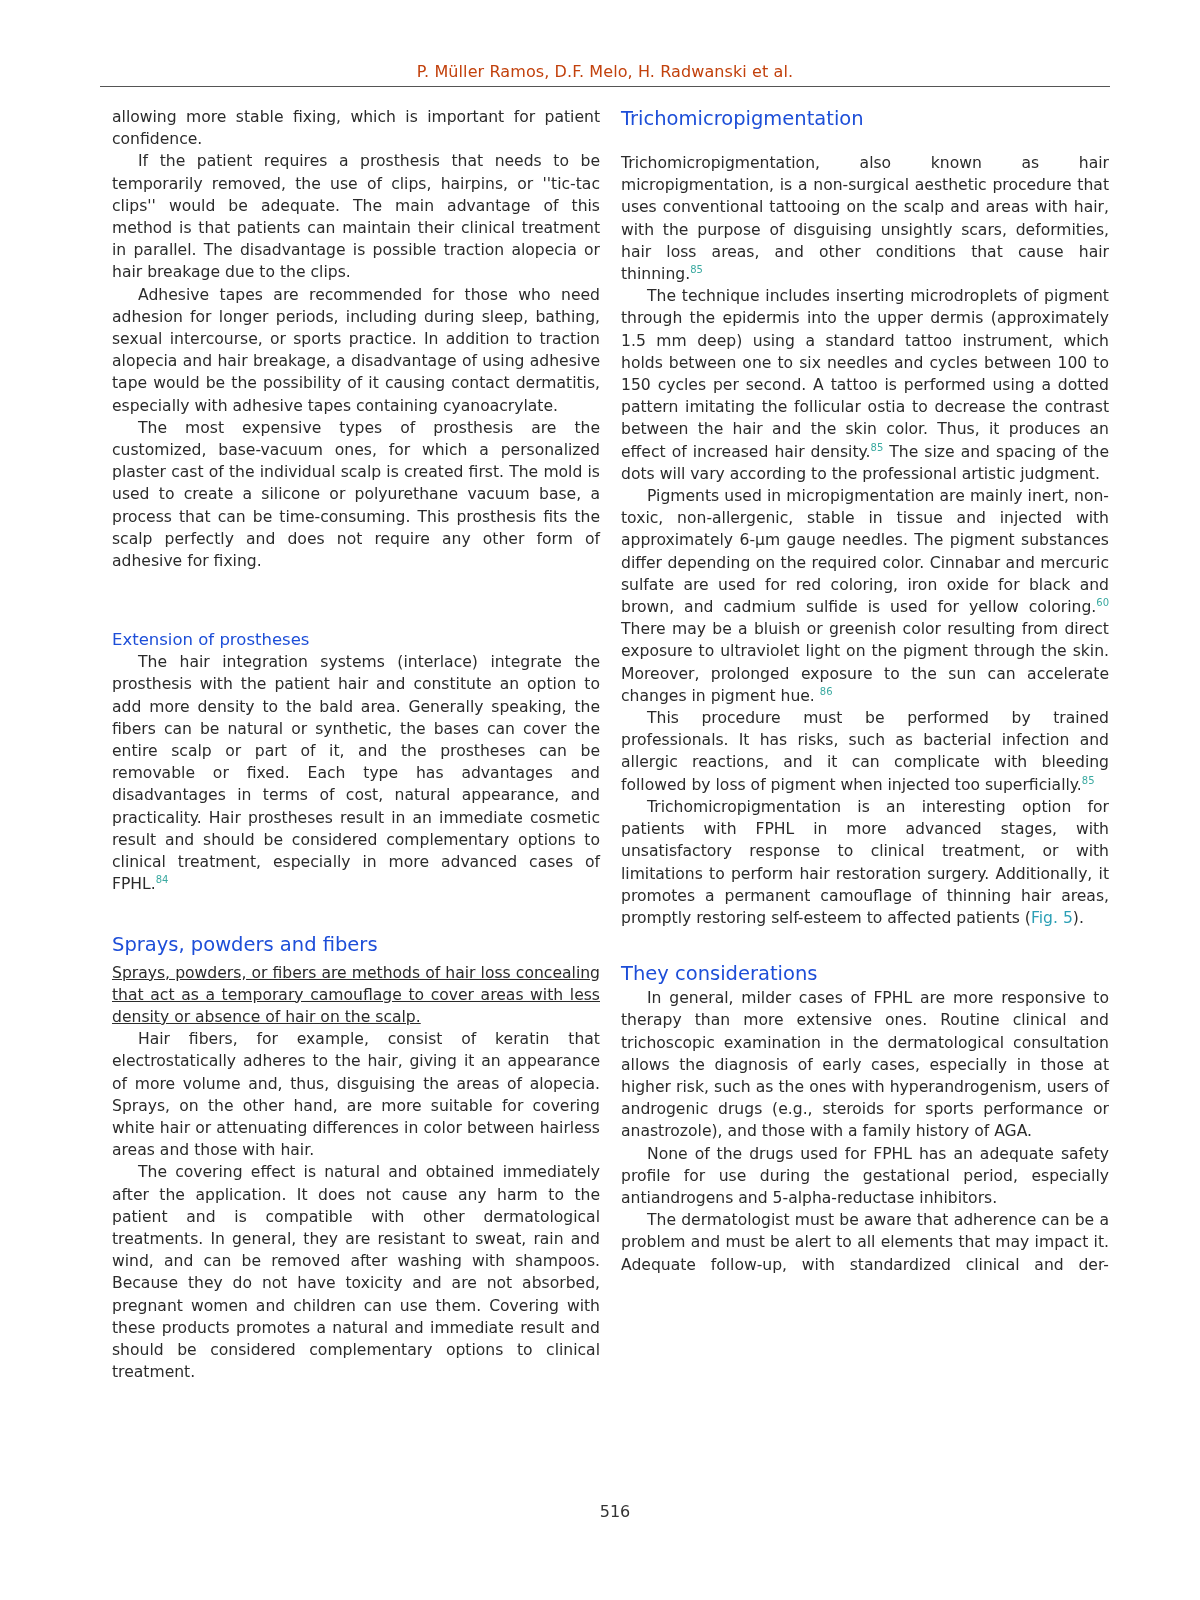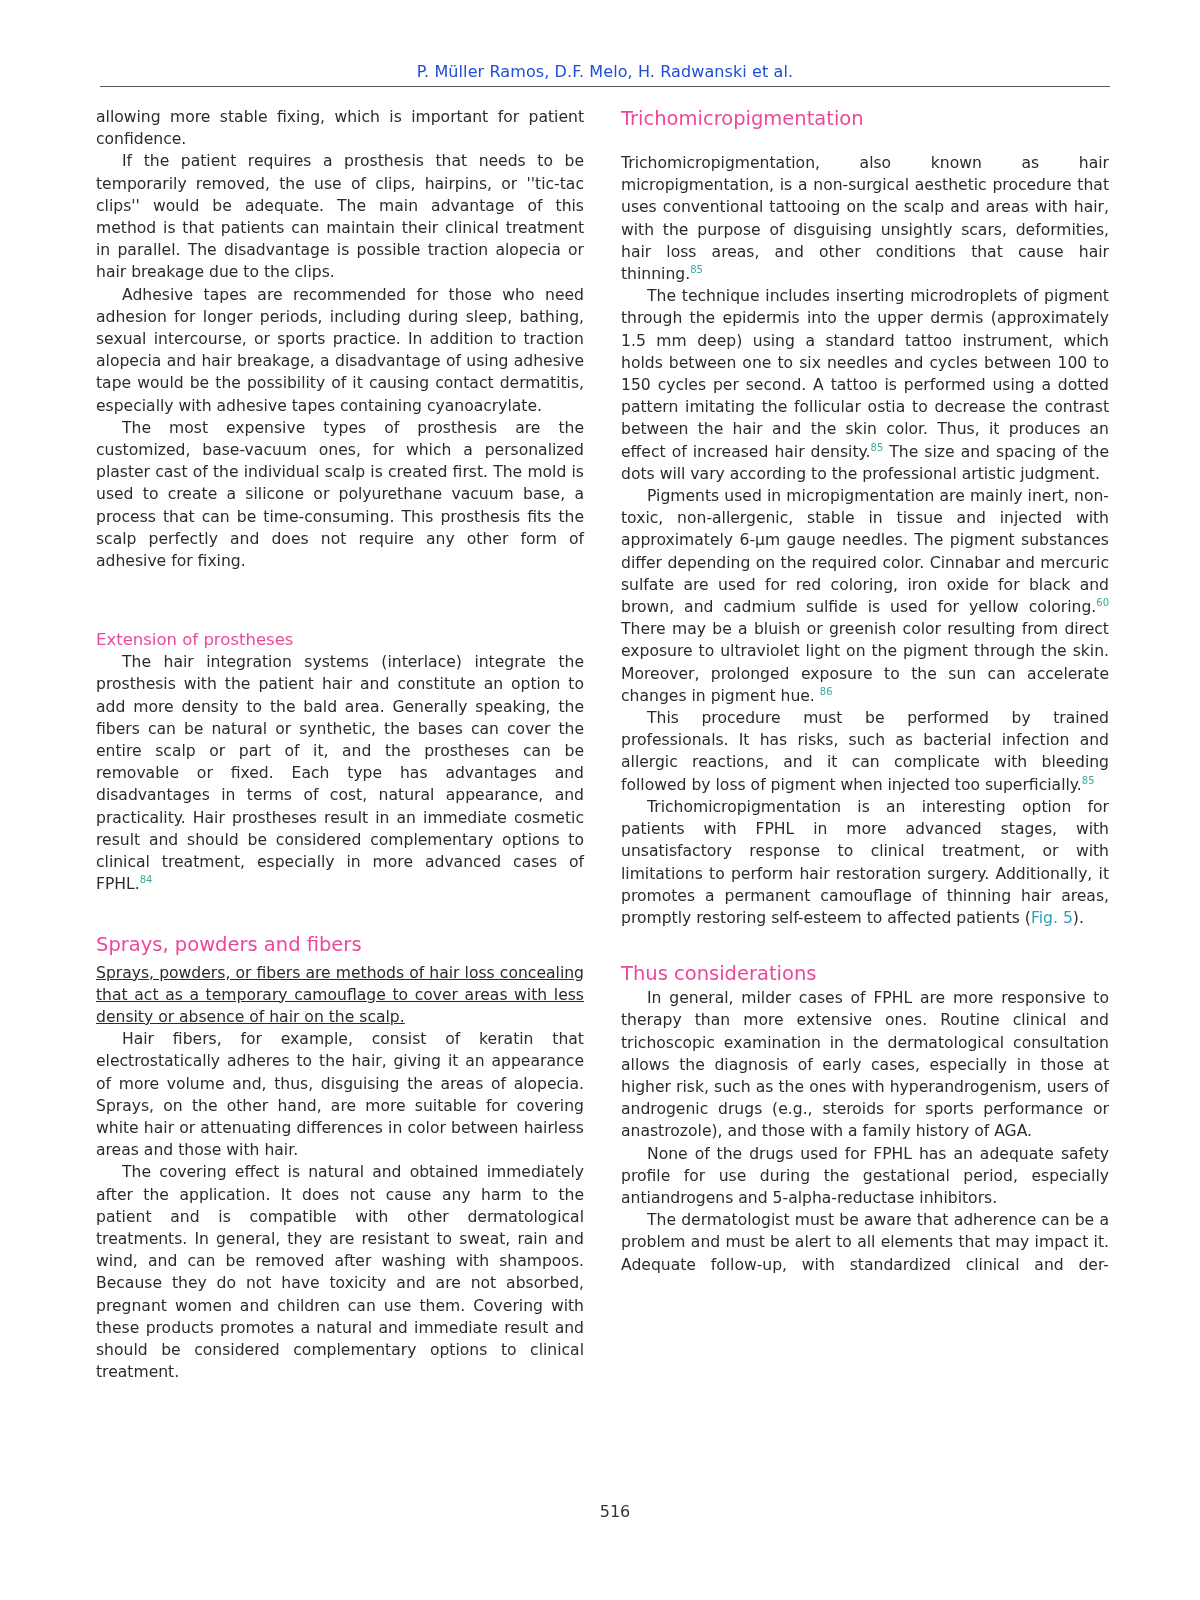--- a/index.html
+++ b/index.html
@@ -1,27 +1,27 @@
 <!DOCTYPE html>
 <html><head>
 <meta charset="utf-8">
 <style>
   html, body { margin: 0; padding: 0; background: #ffffff; }
   body { width: 1200px; height: 1600px; position: relative; overflow: hidden;
          font-family: "DejaVu Sans", "Liberation Sans", sans-serif; color: #2b2b2b; }
   .running-head { position: absolute; left: 100px; top: 62px; width: 1010px; text-align: center;
-         font-size: 16px; color: #1d4ed8; letter-spacing: 0.1px; }
+         font-size: 16px; color: #c2410c; letter-spacing: 0.1px; }
   .head-rule { position: absolute; left: 100px; top: 86px; width: 1010px; height: 0;
          border-top: 1.5px solid #555; }
   .col { position: absolute; top: 106px; width: 488px; }
-  .col.left { left: 96px; }
+  .col.left { left: 112px; }
   .col.right { left: 621px; }
   p { margin: 0; font-size: 15.6px; line-height: 22.2px; text-align: justify; hyphens: manual; }
   p.indent { text-indent: 26px; }
-  h2 { margin: 0; color: #ec4899; font-weight: normal; }
+  h2 { margin: 0; color: #1d4ed8; font-weight: normal; }
   h2.major { font-size: 19.5px; line-height: 26px; }
   h2.minor { font-size: 16.5px; line-height: 22px; }
   sup.ref { color: #3aa9a0; font-size: 10px; vertical-align: 6px; line-height: 0; }
   .fig-link { color: #2b9fb5; }
   .page-number { position: absolute; top: 1502px; left: 0; width: 1230px; text-align: center;
          font-size: 16px; color: #333; }
 </style>
 </head>
 <body>
 
@@ -44,19 +44,19 @@
 </div>
 
 <div class="col right">
   <h2 class="major">Trichomicropigmentation</h2>
   <p style="margin-top:20px;"><span>Trichomicropigmentation, also known as hair micropigmentation, is a non-surgical aesthetic procedure that uses conventional tattooing on the scalp and areas with hair, with the purpose of disguising unsightly scars, deformities, hair loss areas, and other conditions that cause hair thinning.</span><sup class="ref">85</sup></p>
   <p class="indent"><span>The technique includes inserting microdroplets of pigment through the epidermis into the upper dermis (approximately 1.5 mm deep) using a standard tattoo instrument, which holds between one to six needles and cycles between 100 to 150 cycles per second. A tattoo is performed using a dotted pattern imitating the follicular ostia to decrease the contrast between the hair and the skin color. Thus, it produces an effect of increased hair density.</span><sup class="ref">85</sup><span> The size and spacing of the dots will vary according to the professional artistic judgment.</span></p>
   <p class="indent"><span>Pigments used in micropigmentation are mainly inert, non-toxic, non-allergenic, stable in tissue and injected with approximately 6-µm gauge needles. The pigment substances differ depending on the required color. Cinnabar and mercuric sulfate are used for red coloring, iron oxide for black and brown, and cadmium sulfide is used for yellow coloring.</span><sup class="ref">60</sup><span> There may be a bluish or greenish color resulting from direct exposure to ultraviolet light on the pigment through the skin. Moreover, prolonged exposure to the sun can accelerate changes in pigment hue. </span><sup class="ref">86</sup></p>
   <p class="indent"><span>This procedure must be performed by trained professionals. It has risks, such as bacterial infection and allergic reactions, and it can complicate with bleeding followed by loss of pigment when injected too superficially.</span><sup class="ref">85</sup></p>
   <p class="indent"><span>Trichomicropigmentation is an interesting option for patients with FPHL in more advanced stages, with unsatisfactory response to clinical treatment, or with limitations to perform hair restoration surgery. Additionally, it promotes a permanent camouflage of thinning hair areas, promptly restoring self-esteem to affected patients (</span><span class="fig-link">Fig. 5</span><span>).</span></p>
 
-  <h2 class="major" style="margin-top:32px;">Thus considerations</h2>
+  <h2 class="major" style="margin-top:32px;">They considerations</h2>
   <p class="indent">In general, milder cases of FPHL are more responsive to therapy than more extensive ones. Routine clinical and trichoscopic examination in the dermatological consultation allows the diagnosis of early cases, especially in those at higher risk, such as the ones with hyperandrogenism, users of androgenic drugs (e.g., steroids for sports performance or anastrozole), and those with a family history of AGA.</p>
   <p class="indent">None of the drugs used for FPHL has an adequate safety profile for use during the gestational period, especially antiandrogens and 5-alpha-reductase inhibitors.</p>
   <p class="indent" style="text-align-last: justify;">The dermatologist must be aware that adherence can be a problem and must be alert to all elements that may impact it. Adequate follow-up, with standardized clinical and der-</p>
 </div>
 
 <div class="page-number">516</div>
 
 </body></html>

